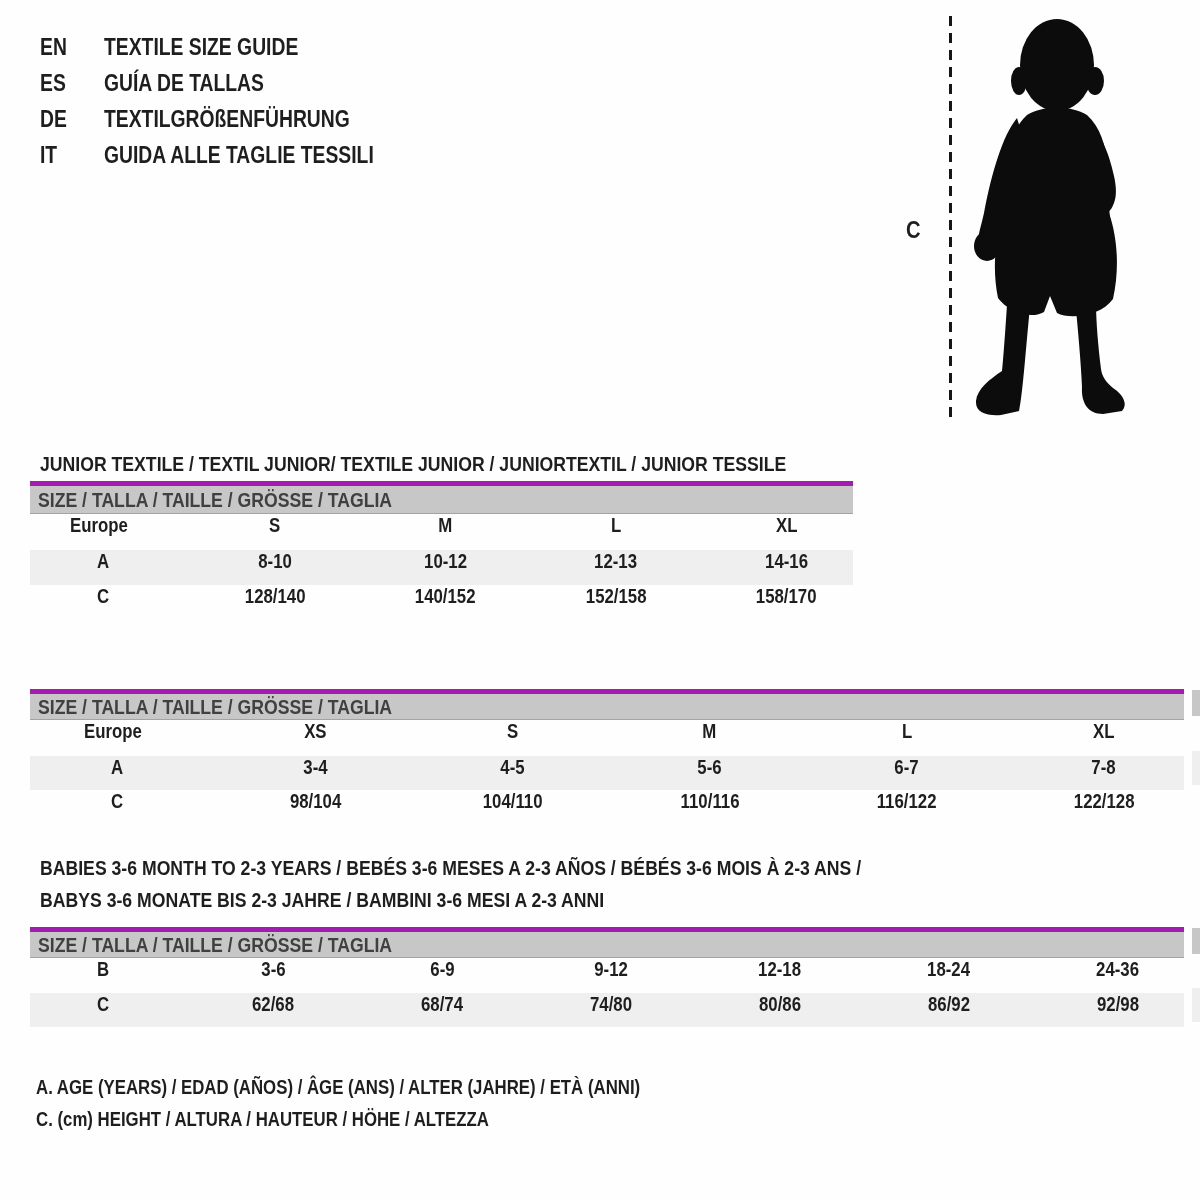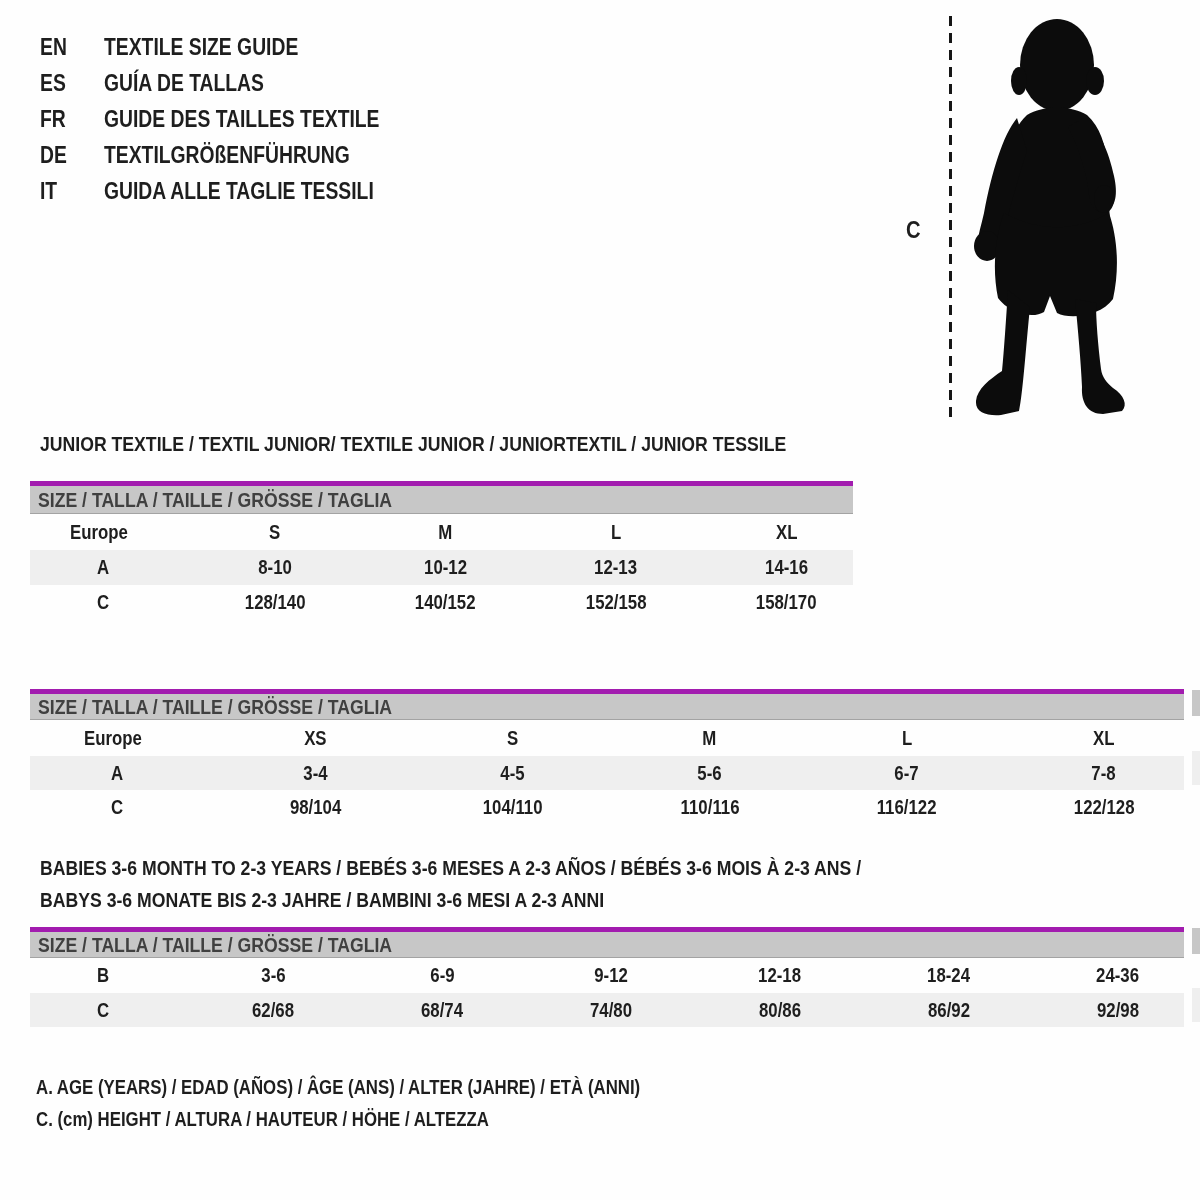--- a/index.html
+++ b/index.html
@@ -23,21 +23,21 @@
   .fig-svg{position:absolute;left:963px;top:15px;width:172px;height:405px;}
 
   
   .sec-title{position:absolute;left:40px;font-size:21px;line-height:23px;}
   .sub{font-size:14px;vertical-align:-4px;}
 
   
   .tbl{position:absolute;}
   .bar{background:#c7c7c7;border-top:5px solid #a21caf;border-bottom:1px solid #a3a3a3;
     display:flex;align-items:center;padding-left:8px;color:#404040;font-size:21px;}
-  .row{display:flex;align-items:center;font-size:20px;gap:37px;}
+  .row{display:flex;font-size:20px;gap:37px;}
   .row.shaded{background:#efefef;}
   .lab{flex:0 0 102px;padding-left:8px;text-align:left;}
   .cell{flex:1;text-align:center;}
 
   
   .sliver{position:absolute;left:1192px;width:8px;}
 
   
   .legend{position:absolute;left:36px;top:1071px;font-size:20px;}
   .legend-line{height:32px;display:flex;align-items:center;}
@@ -48,24 +48,20 @@
 <div class="canvas">
 
   <div class="langs">
     <div class="lang-row">
       <span class="lang-code"><span class="cn">EN</span></span>
       <span class="cn">TEXTILE SIZE GUIDE</span>
     </div>
     <div class="lang-row">
       <span class="lang-code"><span class="cn">ES</span></span>
       <span class="cn">GUÍA DE TALLAS</span>
-    </div>
-    <div class="lang-row">
-      <span class="lang-code"><span class="cn">FR</span></span>
-      <span class="cn">GUIDE DES TAILLES TEXTILE</span>
     </div>
     <div class="lang-row">
       <span class="lang-code"><span class="cn">DE</span></span>
       <span class="cn">TEXTILGRÖßENFÜHRUNG</span>
     </div>
     <div class="lang-row">
       <span class="lang-code"><span class="cn">IT</span></span>
       <span class="cn">GUIDA ALLE TAGLIE TESSILI</span>
     </div>
   </div>
@@ -81,21 +77,21 @@
       <path d="M54,103 C40,120 29,156 21,198 C17,216 12,228 17,237 C25,246 35,241 38,229 C45,200 54,166 64,136 Z"></path>
       <ellipse cx="24" cy="231" rx="13" ry="15"></ellipse>
       <path d="M122,102 C136,114 146,137 151,161 C155,179 153,192 143,196 C134,199 127,192 126,180 C124,158 115,131 105,112 Z"></path>
       <ellipse cx="141" cy="184" rx="10" ry="14"></ellipse>
       <path d="M41,198 C32,222 29,254 35,283 C47,299 70,304 81,297 L87,281 L94,298 C107,305 138,301 150,284 C157,252 154,221 146,198 C112,217 76,217 41,198 Z"></path>
       <path d="M45,275 C43,305 41,335 39,356 C27,364 14,374 13,386 C12,398 24,401 38,400 L56,396 C60,378 63,330 67,292 Z"></path>
       <path d="M112,284 C115,315 118,348 119,372 C118,388 125,399 140,399 L159,396 C165,390 161,380 150,373 C144,368 139,362 138,354 C135,330 133,305 133,288 Z"></path>
     </g>
   </svg>
 
-  <div class="sec-title" style="top:432px">
+  <div class="sec-title" style="top:452px">
     <span class="cn">JUNIOR TEXTILE / TEXTIL JUNIOR/ TEXTILE JUNIOR / JUNIORTEXTIL / JUNIOR TESSILE</span>
   </div>
   <div class="tbl" style="left:30px;top:481px;width:823px">
     <div class="bar" style="height:27px">
       <span class="cn">SIZE / TALLA / TAILLE / GRÖSSE / TAGLIA</span>
     </div>
     <div class="row" style="height:36px">
       <span class="cell lab"><span class="cn">Europe</span></span>
       <span class="cell"><span class="cnc">S</span></span>
       <span class="cell"><span class="cnc">M</span></span>

